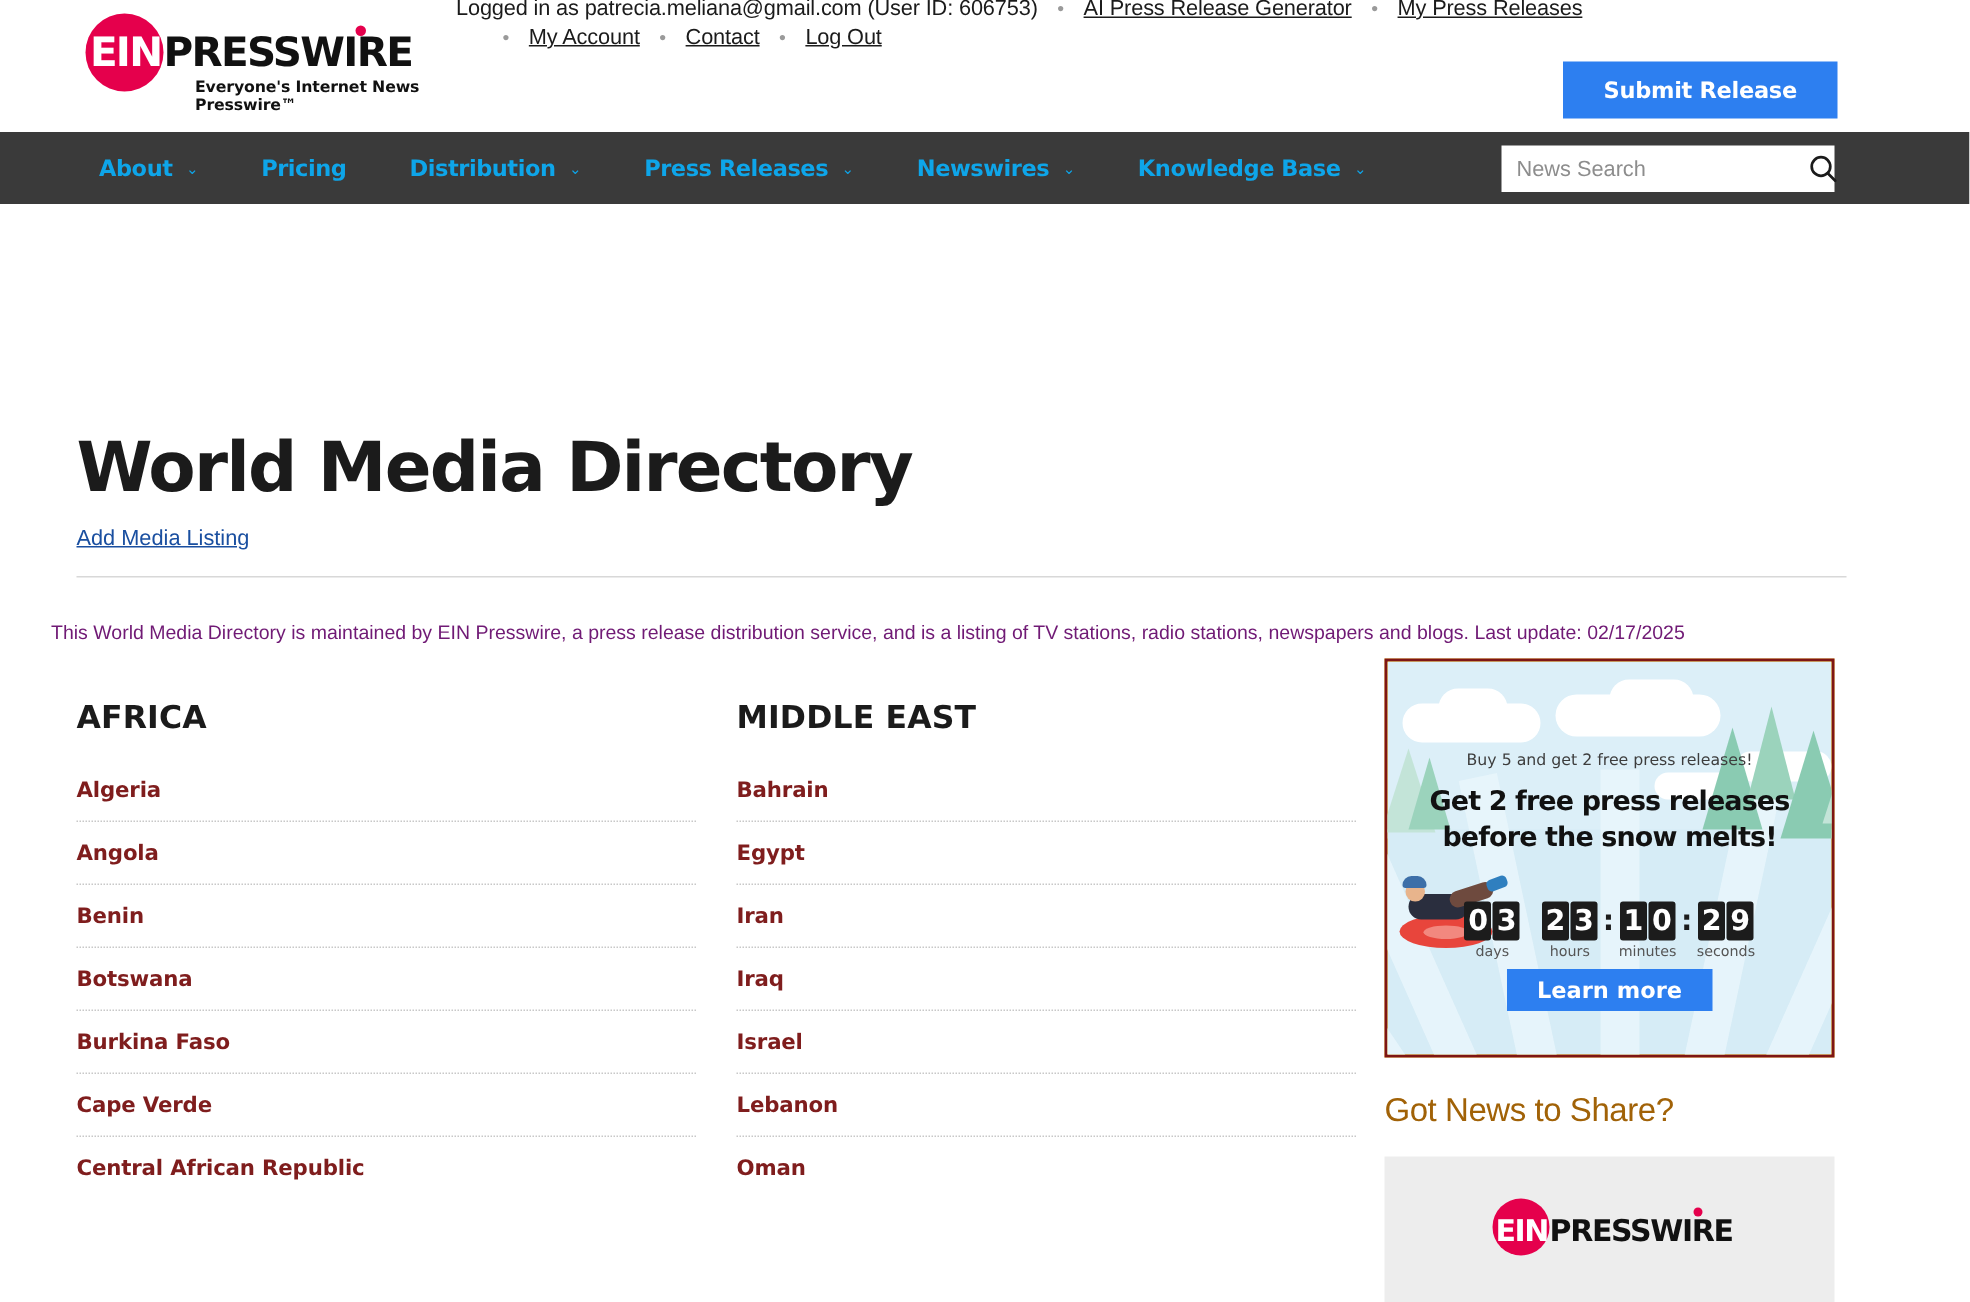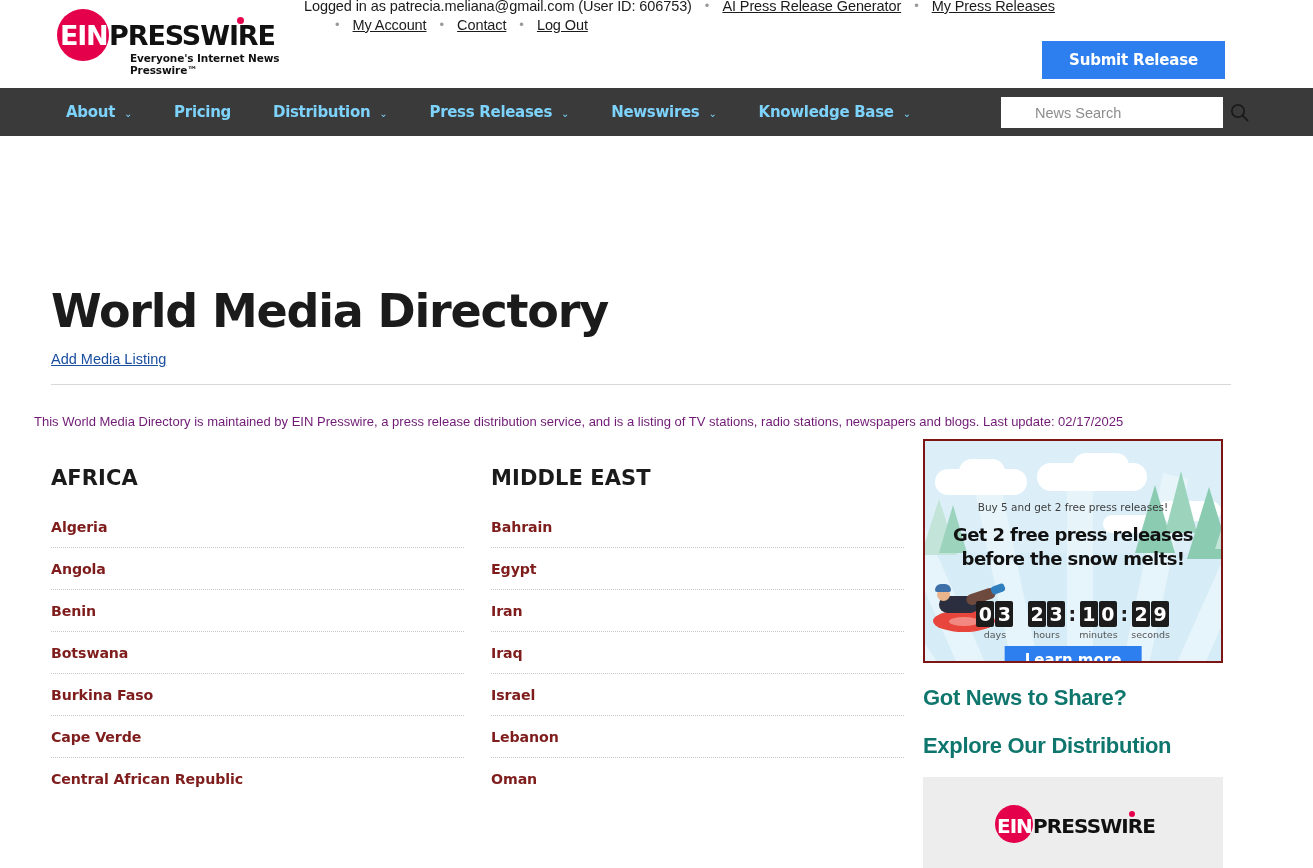--- a/index.html
+++ b/index.html
@@ -126,41 +126,41 @@
   }
   .nav-items {
     position: absolute;
     left: 66px; top: 0;
     height: 48px;
     display: flex;
     align-items: center;
   }
   .nav-item {
     display: flex; align-items: center;
-    color: #7dd3fc;
+    color: #0ea5e9;
     font-size: 15px;
     font-weight: 700;
     margin-right: 42px;
     cursor: pointer;
     white-space: nowrap;
     font-family: "DejaVu Sans", sans-serif;
     letter-spacing: -0.3px;
   }
   .nav-item .chev {
     margin-left: 9px;
     font-size: 10px;
     font-weight: 400;
     position: relative; top: 1px;
   }
   .search-wrap {
     position: absolute;
     right: 90px; top: 9px;
     width: 222px; height: 31px;
     background: #ffffff;
-    display: flex; align-items: flex-start; padding-left: 24px;
+    display: flex; align-items: flex-start;
   }
   .search-input {
     border: none; outline: none;
     flex: 1;
     height: 100%;
     padding-left: 10px;
     font-size: 14.5px;
     color: #333;
     font-family: "Liberation Sans", sans-serif;
     background: transparent;
@@ -235,21 +235,21 @@
     letter-spacing: -0.1px;
     font-family: "DejaVu Sans", sans-serif;
   }
   .country-item:last-child { border-bottom: none; }
 
   
   .sidebar { position: absolute; left: 923px; top: 303px; width: 300px; }
 
   .ad {
     position: relative;
-    width: 300px; height: 224px;
+    width: 300px; height: 266px;
     border: 2px solid #7E1515;
     background: #fde047;
     overflow: hidden;
   }
   .sky {
     position: absolute; left: 0; top: 0; right: 0; height: 118px;
     background: #DCEFF8;
   }
   .snowground {
     position: absolute; left: 0; top: 112px; right: 0; bottom: 0;
@@ -378,22 +378,22 @@
   }
   .hat-p {
     position: absolute; left: 2px; top: -2px;
     width: 16px; height: 8px;
     background: #3D6FA8;
     border-radius: 6px 6px 2px 2px;
   }
 
   .side-h {
     font-size: 22px;
-    font-weight: 700;
-    color: #0f766e;
+    font-weight: 400;
+    color: #a16207;
     margin: 22px 0 0 0;
     letter-spacing: -0.3px;
   }
   .dist-box {
     margin-top: 18px;
     width: 300px;
     background: #ededed;
     padding: 24px 0 10px 0;
     height: 188px;
     overflow: hidden;
@@ -605,21 +605,20 @@
               <div class="cdigit">9</div>
             </div>
             <div class="clabel">seconds</div>
           </div>
         </div>
 
       <button class="learn-more">Learn more</button>
     </div>
 
     <h2 class="side-h">Got News to Share?</h2>
-    <h2 class="side-h">Explore Our Distribution</h2>
 
     <div class="dist-box">
       <div class="dist-logo-ein">
         <div class="de-circle"></div>
         <div class="de-ein">EIN</div>
         <div class="de-press">PRESSWIRE</div>
         <div class="de-dot"></div>
       </div>
 
     </div>

